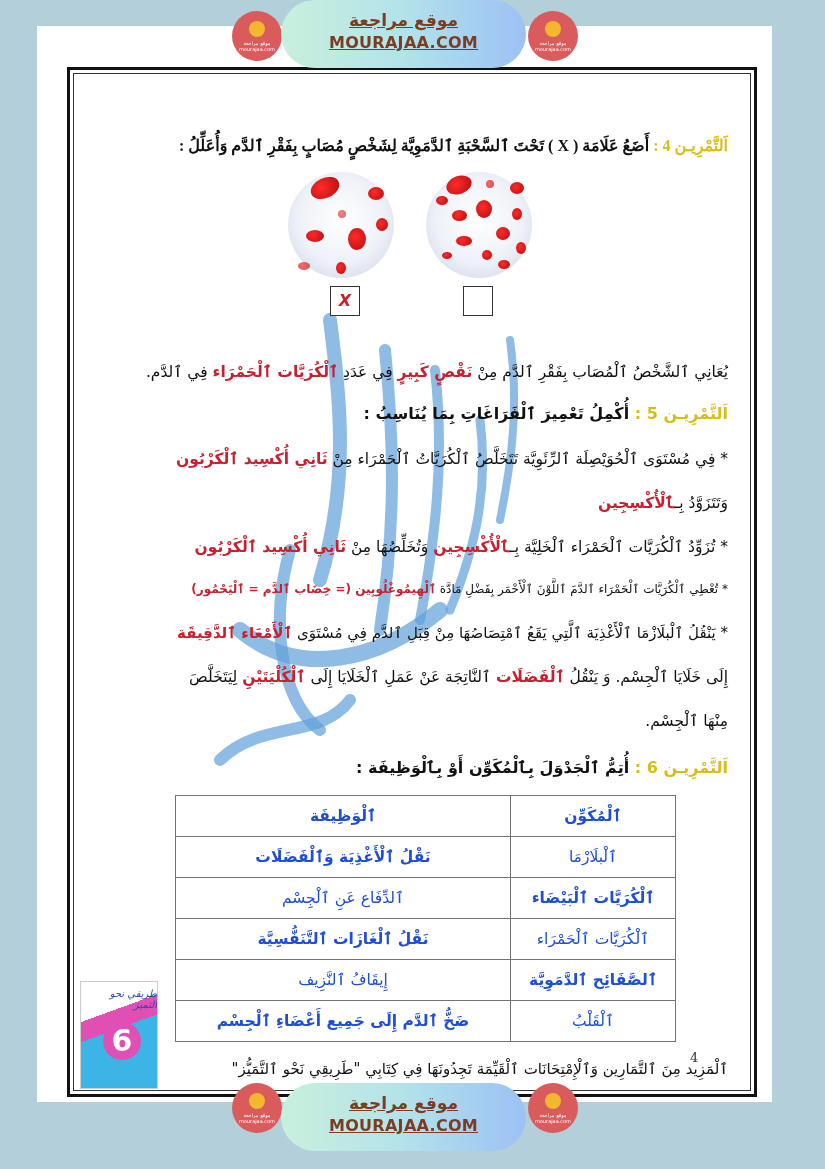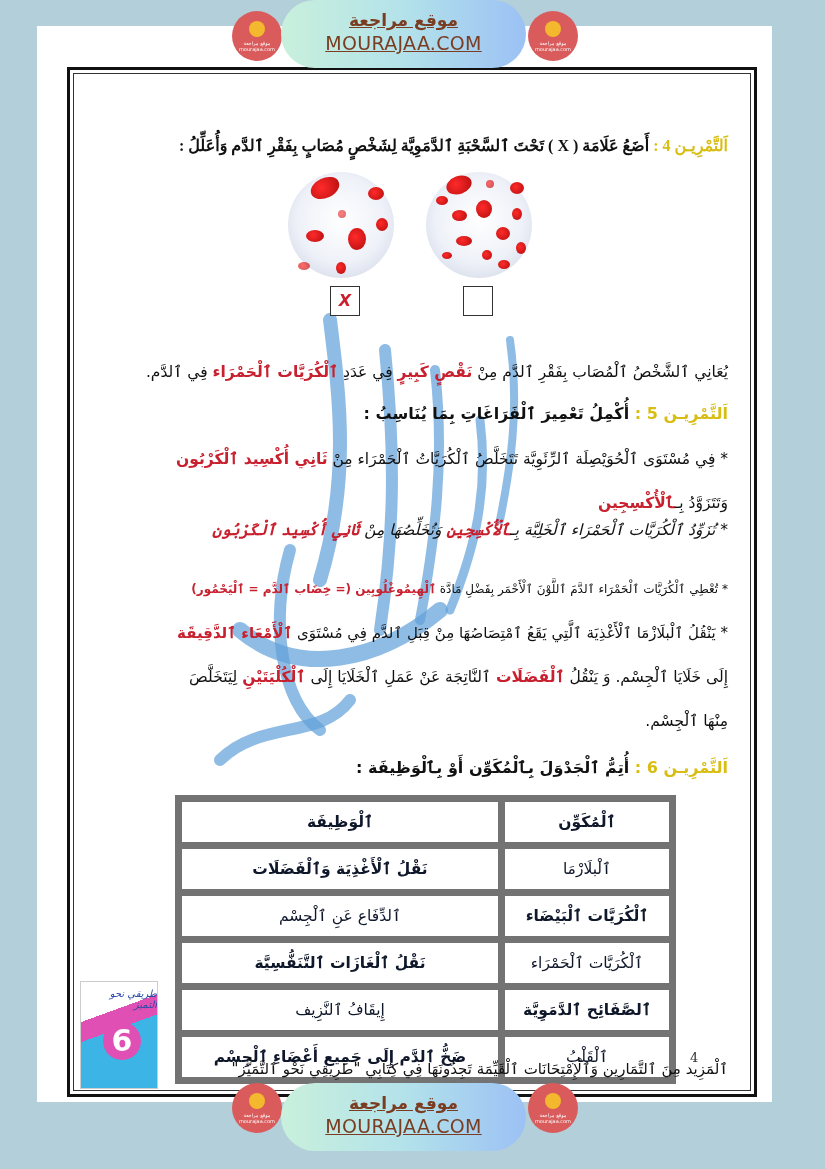--- a/index.html
+++ b/index.html
@@ -29,21 +29,21 @@
     background:linear-gradient(90deg,#c9f0dc 0%, #b3e2ea 50%, #9cc1f5 100%);
     text-align:center;
   }
   .banner.top { top:0px; }
   .banner.bottom { top:1083px; }
   .banner .ar {
     display:block; font-size:17px; font-weight:bold; color:#7a3d22;
     text-decoration:underline; margin-top:9px; line-height:22px;
   }
   .banner .en {
-    display:block; font-size:19px; font-weight:normal; color:#7a3d22;
+    display:block; font-size:16px; font-weight:bold; color:#7a3d22;
     text-decoration:underline; line-height:24px; letter-spacing:0.3px;
   }
   .badge {
     position:absolute; width:50px; height:50px; border-radius:50%;
     background:#d95b5b; text-align:center;
   }
   .badge .dot {
     position:absolute; left:17px; top:10px; width:16px; height:16px; border-radius:50%;
     background:#f3b82d;
   }
@@ -69,21 +69,21 @@
   .rbc { position:absolute; border-radius:50%; background:radial-gradient(circle at 40% 40%, #ff2a2a, #b30d0d); }
   .checkbox {
     position:absolute; width:30px; height:30px; border:1px solid #333; background:#fff;
     box-sizing:border-box; text-align:center; line-height:28px; font-size:16px; color:#c8202e; font-style:italic; font-weight:bold;
   }
   table.t {
     position:absolute; left:175px; top:795px; width:501px;
     border-collapse:collapse; direction:rtl;
   }
   table.t td {
-    border:7px solid #737373; height:40px; font-size:15.5px; padding:0 14px; color:#0f172a;
+    border:1px solid #737373; height:40px; font-size:15.5px; padding:0 14px; color:#1d4ed8;
   }
   table.t td.c1 { width:136px; text-align:center; }
   table.t td.c2 { text-align:center; }
   table.t td.c2h { text-align:center; }
   .green { color:#2ea36f; font-weight:bold; }
   .book {
     position:absolute; left:80px; top:981px; width:76px; height:106px;
     background:linear-gradient(160deg,#fff 0%,#fff 30%,#e04fb3 30%,#e04fb3 45%,#3cb5e6 45%,#3cb5e6 100%);
     border:1px solid #ccc; overflow:hidden;
   }
@@ -177,21 +177,21 @@
 </div>
 
 <div class="line rtl" style="top:450px;">
   <span>* فِي مُسْتَوَى ٱلْحُوَيْصِلَة ٱلرِّئَوِيَّة تَتَخَلَّصُ ٱلْكُرَيَّاتُ ٱلْحَمْرَاء مِنْ</span>
   <span class="red">ثَانِي أُكْسِيد ٱلْكَرْبُون</span>
 </div>
 <div class="line rtl" style="top:494px;">
   <span>وَتَتَزَوَّدُ بِـ</span><span class="red">ٱلْأُكْسِجِين</span>
 </div>
 
-<div class="line rtl" style="top:521px;font-style:italic;">
+<div class="line rtl" style="top:538px;">
   <span>* تُزَوِّدُ ٱلْكُرَيَّات ٱلْحَمْرَاء ٱلْخَلِيَّة بِـ</span><span class="red">ٱلْأُكْسِجِين</span>
   <span>وَتُخَلِّصُهَا مِنْ</span>
   <span class="red">ثَانِي أُكْسِيد ٱلْكَرْبُون</span>
 </div>
 
 <div class="line rtl" style="top:582px; font-size:12px;">
   <span>* تُعْطِي ٱلْكُرَيَّات ٱلْحَمْرَاء ٱلدَّمَ ٱللَّوْنَ ٱلْأَحْمَر بِفَضْلِ مَادَّة</span>
   <span class="red">ٱلْهِيمُوغْلُوبِين (= خِضَاب ٱلدَّم = ٱلْيَحْمُور)</span>
 </div>
 

